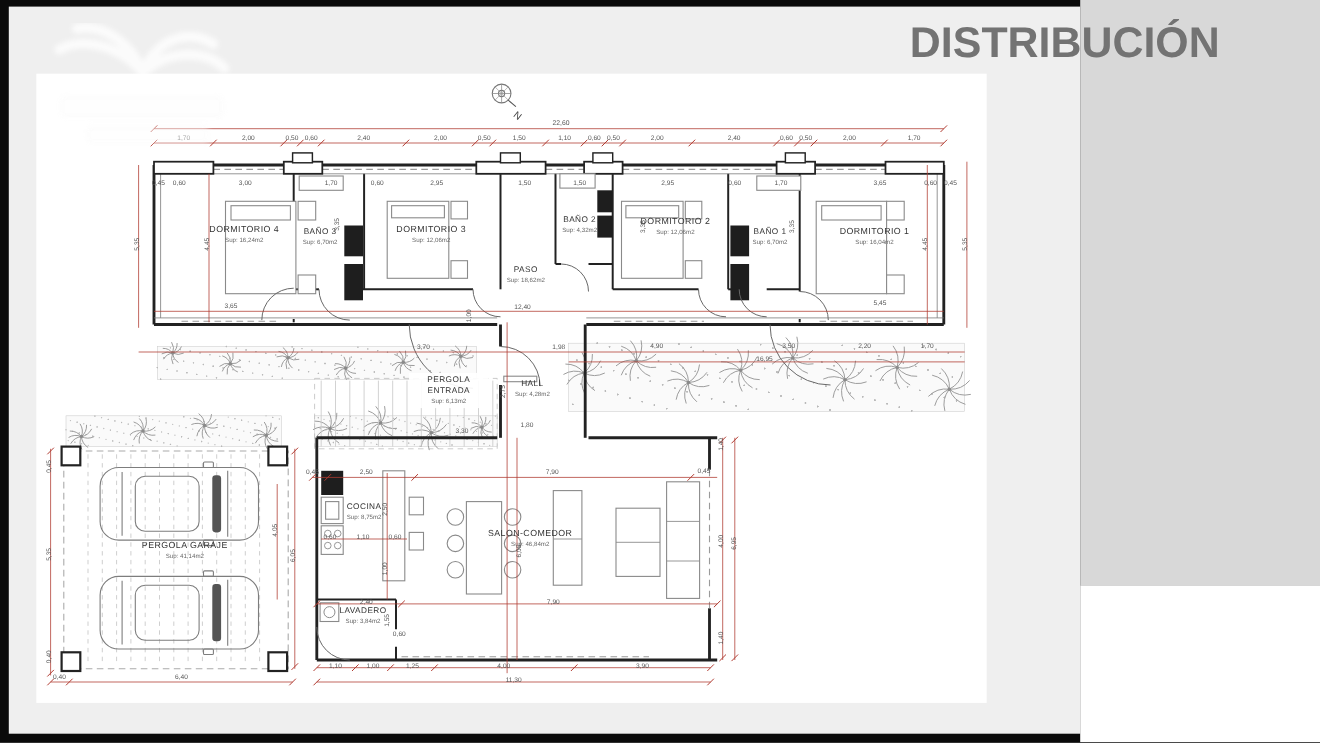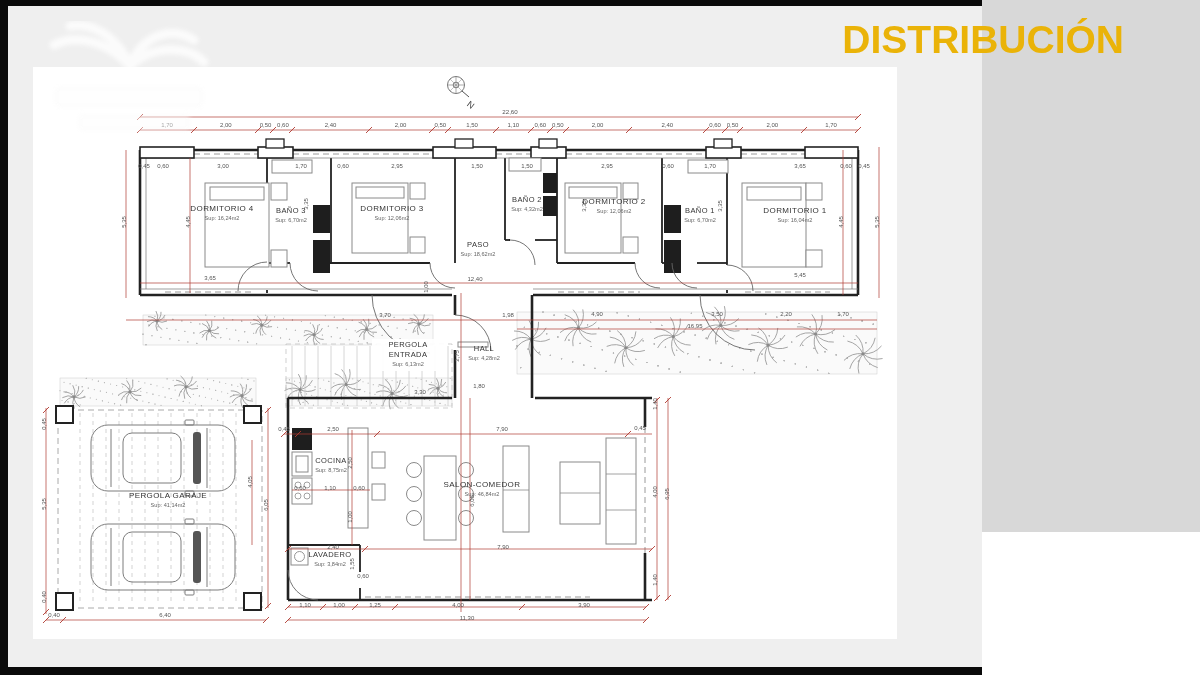--- a/index.html
+++ b/index.html
@@ -3,21 +3,21 @@
 <meta charset="utf-8">
 <style>
   html,body{margin:0;padding:0;background:#000;}
   .stage{position:relative;width:1200px;height:675px;background:#0a0a0a;overflow:hidden;
          font-family:"Liberation Sans",sans-serif;}
   .slide-bg{position:absolute;left:8px;top:6px;width:974px;height:661px;background:#efefef;}
   .right-panel{position:absolute;left:982px;top:0;width:218px;height:532px;background:#d8d8d8;}
   .right-white{position:absolute;left:982px;top:532px;width:218px;height:143px;background:#ffffff;}
   .sheet{position:absolute;left:33px;top:67px;width:864px;height:572px;background:#ffffff;}
   .title{position:absolute;left:812px;top:14px;width:312px;height:52px;
-         font-size:39px;font-weight:700;color:#eab308;text-align:right;
+         font-size:39px;font-weight:700;color:#737373;text-align:center;
          letter-spacing:0px;line-height:52px;z-index:6;}
   .plan{position:absolute;left:33px;top:67px;z-index:3;}
   .wm{position:absolute;left:12px;top:18px;z-index:5;opacity:.9;pointer-events:none;}
 </style>
 </head>
 <body>
 
 <div class="stage">
   <div class="slide-bg"></div>
   <div class="right-panel"></div>

